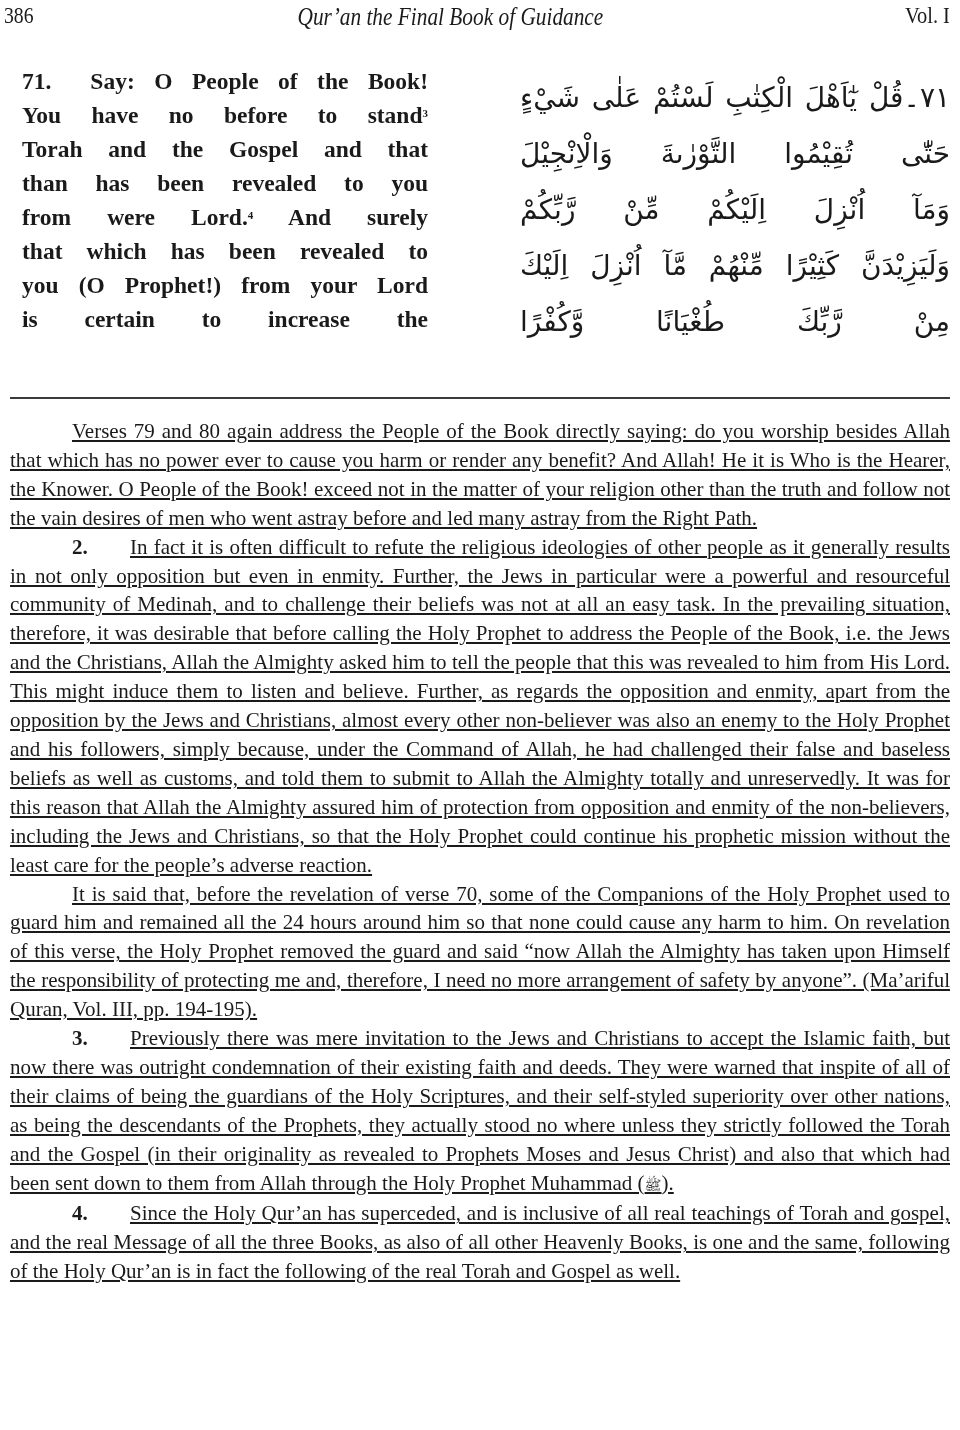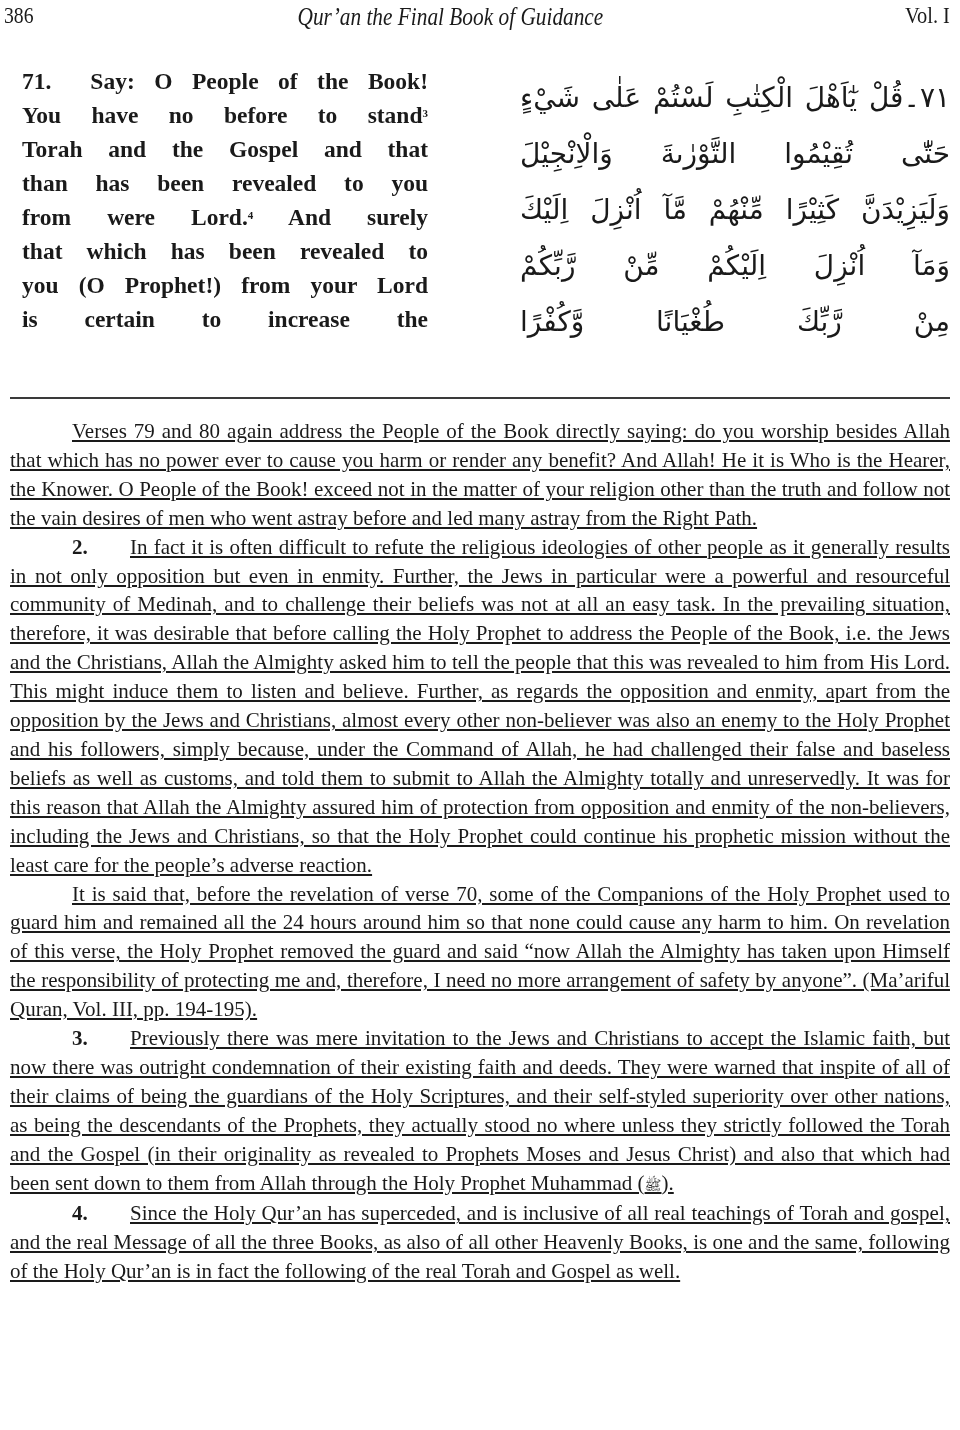--- a/index.html
+++ b/index.html
@@ -41,22 +41,22 @@
     <span class="line">Torah and the Gospel and that</span>
     <span class="line">than has been revealed to you</span>
     <span class="line"><span>from were Lord.</span><sup>4</sup> <span>And surely</span></span>
     <span class="line">that which has been revealed to</span>
     <span class="line">you (O Prophet!) from your Lord</span>
     <span class="line">is certain to increase the</span>
   </div>
   <div class="verse-ar">
     <span class="line">٧١۔قُلْ يٰٓاَهْلَ الْكِتٰبِ لَسْتُمْ عَلٰى شَيْءٍ</span>
     <span class="line">حَتّٰى تُقِيْمُوا التَّوْرٰىةَ وَالْاِنْجِيْلَ</span>
+    <span class="line">وَمَآ اُنْزِلَ اِلَيْكُمْ مِّنْ رَّبِّكُمْ</span>
     <span class="line">وَلَيَزِيْدَنَّ كَثِيْرًا مِّنْهُمْ مَّآ اُنْزِلَ اِلَيْكَ</span>
-    <span class="line">وَمَآ اُنْزِلَ اِلَيْكُمْ مِّنْ رَّبِّكُمْ</span>
     <span class="line">مِنْ رَّبِّكَ طُغْيَانًا وَّكُفْرًا</span>
   </div>
 </div>
 
 <div class="separator"></div>
 
 <div class="commentary">
   <p class="indent"><span>Verses 79 and 80 again address the People of the Book directly saying: do you worship besides Allah that which has no power ever to cause you harm or render any benefit? And Allah! He it is Who is the Hearer, the Knower. O People of the Book! exceed not in the matter of your religion other than the truth and follow not the vain desires of men who went astray before and led many astray from the Right Path.</span></p>
   <p class="indent"><span class="num">2.</span><span>In fact it is often difficult to refute the religious ideologies of other people as it generally results in not only opposition but even in enmity. Further, the Jews in particular were a powerful and resourceful community of Medinah, and to challenge their beliefs was not at all an easy task. In the prevailing situation, therefore, it was desirable that before calling the Holy Prophet to address the People of the Book, i.e. the Jews and the Christians, Allah the Almighty asked him to tell the people that this was revealed to him from His Lord. This might induce them to listen and believe. Further, as regards the opposition and enmity, apart from the opposition by the Jews and Christians, almost every other non-believer was also an enemy to the Holy Prophet and his followers, simply because, under the Command of Allah, he had challenged their false and baseless beliefs as well as customs, and told them to submit to Allah the Almighty totally and unreservedly. It was for this reason that Allah the Almighty assured him of protection from opposition and enmity of the non-believers, including the Jews and Christians, so that the Holy Prophet could continue his prophetic mission without the least care for the people’s adverse reaction.</span></p>
   <p class="indent"><span>It is said that, before the revelation of verse 70, some of the Companions of the Holy Prophet used to guard him and remained all the 24 hours around him so that none could cause any harm to him. On revelation of this verse, the Holy Prophet removed the guard and said “now Allah the Almighty has taken upon Himself the responsibility of protecting me and, therefore, I need no more arrangement of safety by anyone”. (Ma’ariful Quran, Vol. III, pp. 194-195).</span></p>

